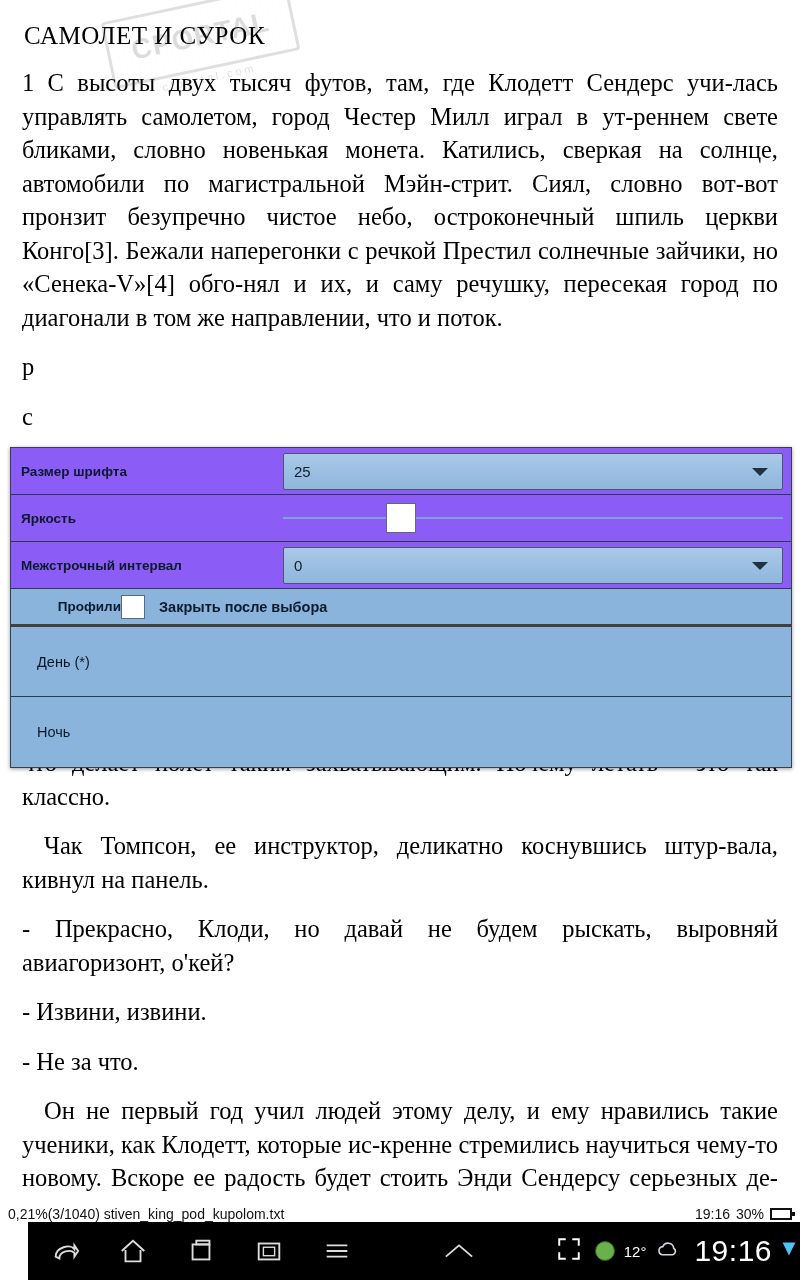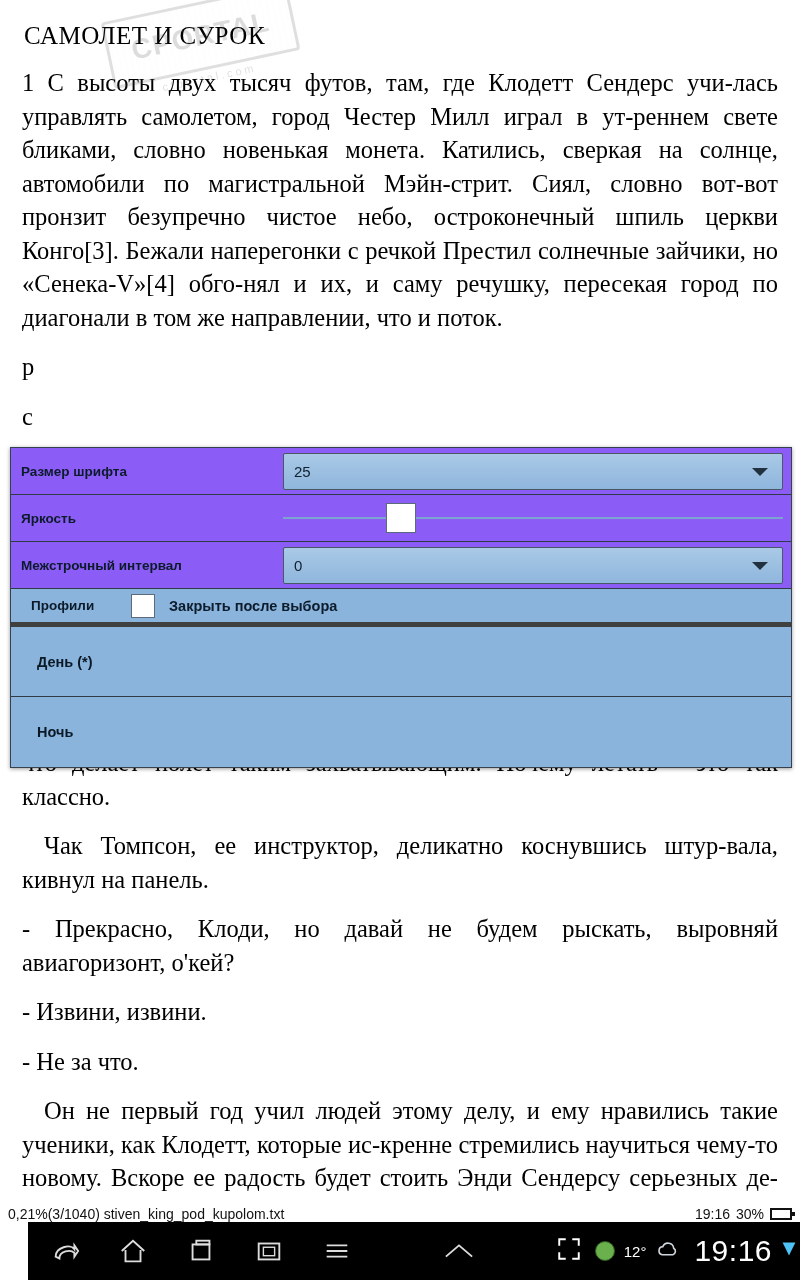--- a/index.html
+++ b/index.html
@@ -141,23 +141,24 @@
     margin-top: -15px;
     width: 30px; height: 30px;
     background: #ffffff;
     border: 1px solid #5b6b7a;
   }
   
   .profiles-row {
     display: flex;
     align-items: center;
     height: 38px;
-    border-bottom: 5px solid #404040;
-    padding: 0 20px;
+    border-bottom: 3px solid #404040;
+    padding: 0 10px;
     background: #8ab4dc;
+    text-align: right;
   }
   .profiles-row .dlabel {
     font-size: 13.5px;
     font-weight: bold;
     color: #0c1b2b;
     width: 100px;
     flex: 0 0 100px;
   }
   .checkbox {
     width: 24px; height: 24px;
@@ -170,21 +171,21 @@
     font-size: 14.5px;
     color: #0d1c2c;
     font-weight: bold;
   }
   .profile-item {
     height: 70px;
     display: flex;
     align-items: center;
     padding-left: 26px;
     font-size: 14.5px;
-    font-weight: bold;
+    font-weight: normal;
     color: #0b1927;
     border-bottom: 1px solid #2f3b47;
     background: #8ab4dc;
   }
   .profile-item:last-child { border-bottom: none; }
 
   
   .statusbar {
     position: absolute;
     left: 0; top: 1196px;

